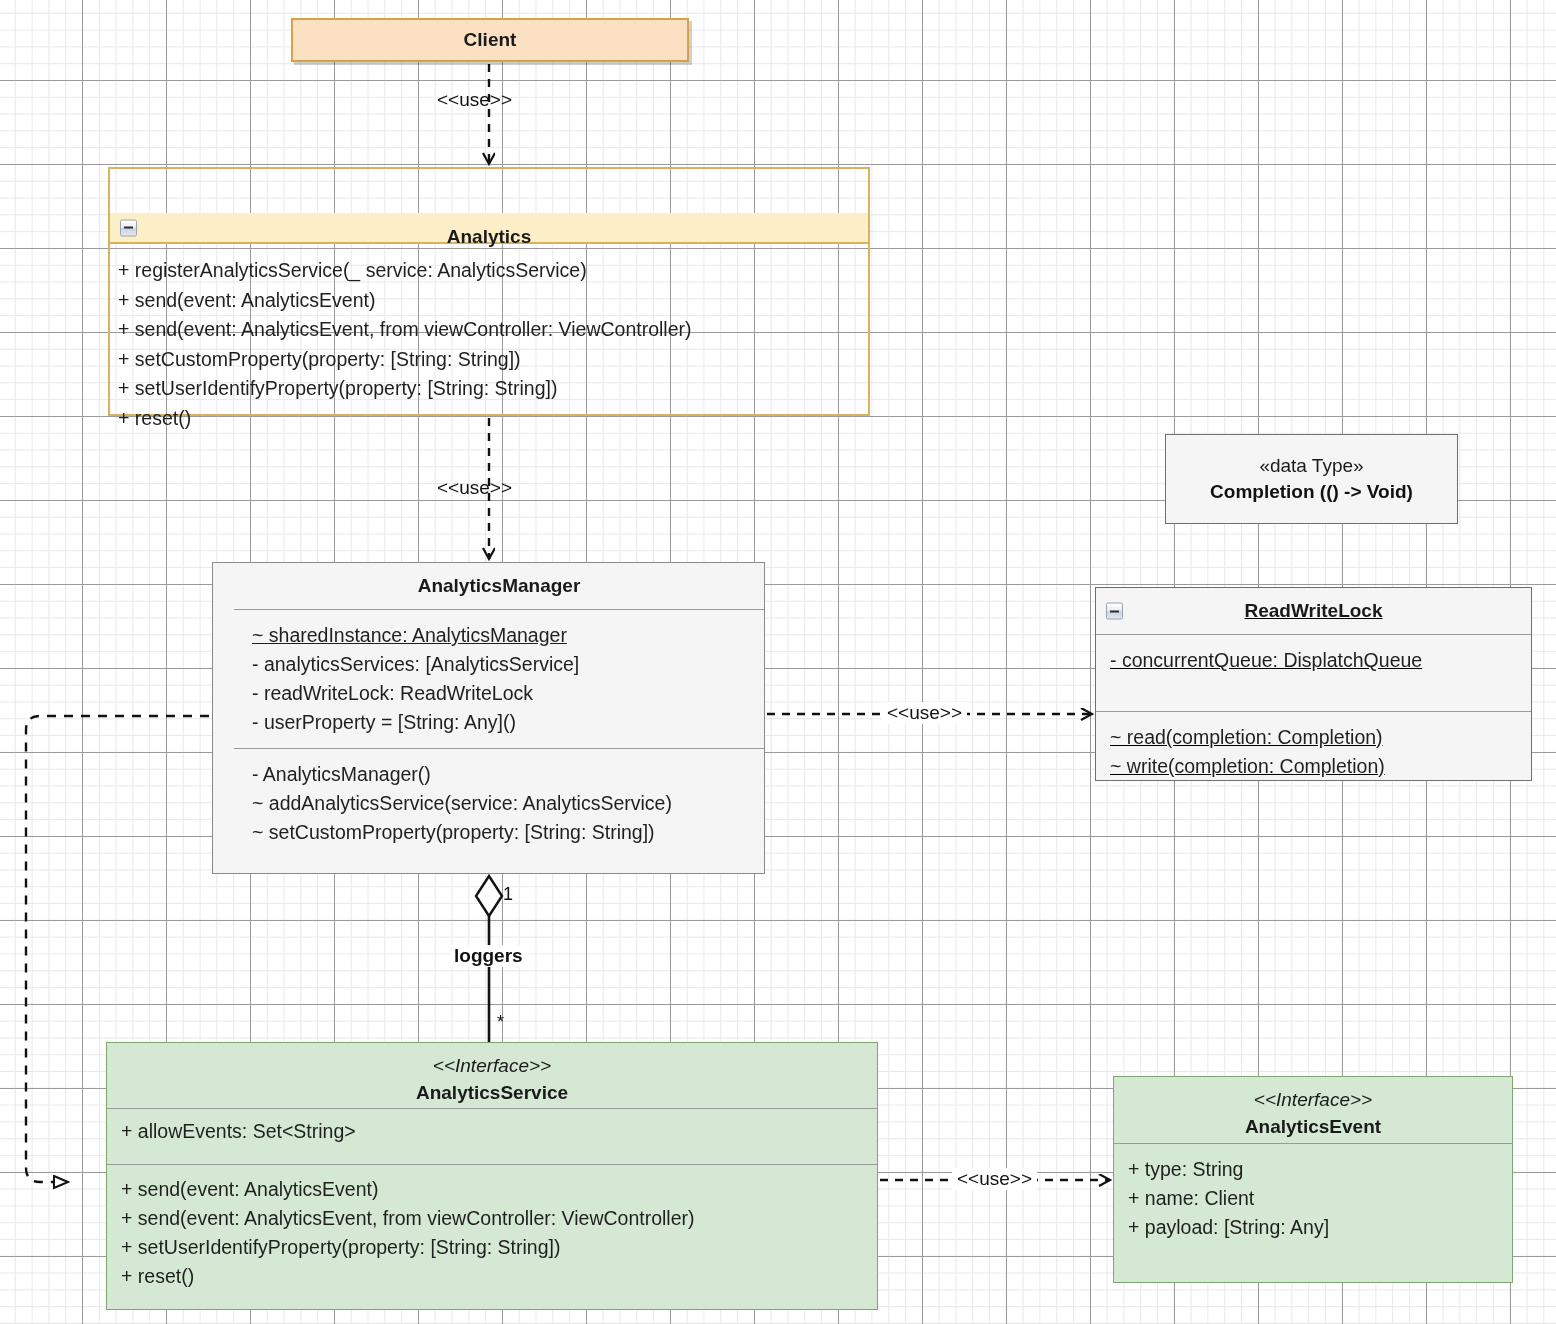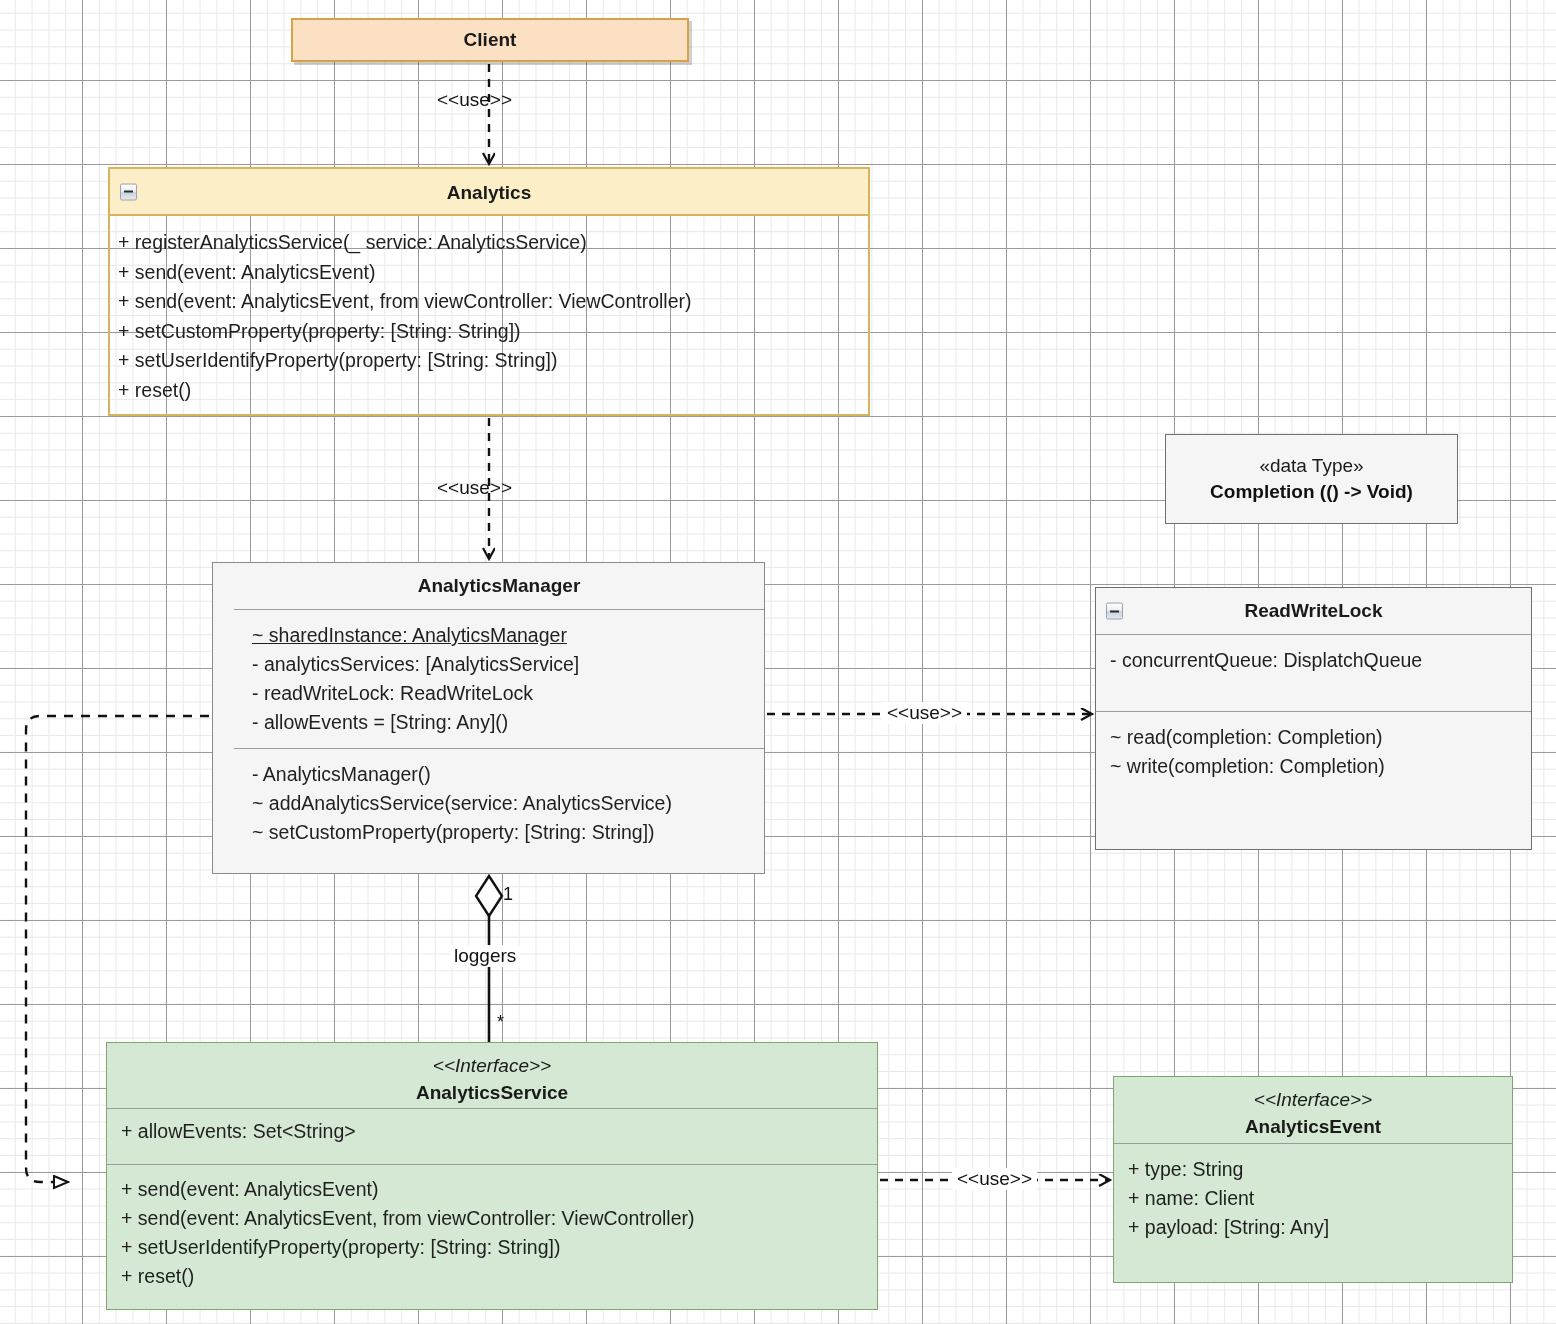--- a/index.html
+++ b/index.html
@@ -96,25 +96,26 @@
     line-height: 40px;
     font-size: 19px;
   }
 
   #analytics {
     left: 108px; top: 167px; width: 762px; height: 249px;
     border: 2px solid #d6b35c;
     background: transparent;
   }
   #analytics .hdr {
-    height: 47px;
+    height: 31px;
     line-height: 47px;
     font-size: 19px;
     background: #fcefc7;
     border-bottom: 2px solid #d6b35c;
+    margin-top: 44px;
   }
   #analytics .sec {
     border-top: none;
     background: transparent;
     padding: 12px 10px 10px 8px;
   }
   #analytics .sec .row { font-size: 19.5px; line-height: 29.5px; }
 
   #amgr {
     left: 212px; top: 562px; width: 553px; height: 312px;
@@ -123,22 +124,23 @@
   }
   #amgr .hdr {
     height: 46px;
     line-height: 46px;
     font-size: 19px;
   }
   #amgr .sec { padding: 11px 10px 11px 18px; }
   #amgr .sec .row { font-size: 19.5px; line-height: 29px; }
 
   #rwlock {
-    left: 1095px; top: 587px; width: 437px; height: 263px;
+    left: 1095px; top: 587px; width: 437px; height: 194px;
     border: 1.5px solid #6f6f6f;
+    text-decoration: underline;
   }
   #rwlock .hdr {
     height: 46px;
     line-height: 46px;
     font-size: 19px;
   }
   #rwlock .sec { padding: 11px 10px 11px 14px; }
   #rwlock .sec .row { font-size: 19.5px; line-height: 29px; }
   #rwlock .sec.attrs { height: 77px; }
 
@@ -257,21 +259,21 @@
 
     <g>
       <path d="M 209 716 L 40 716 Q 26 716 26 730 L 26 1168 Q 26 1182 40 1182 L 68 1182" fill="none" stroke="#111" stroke-width="2.4" stroke-dasharray="9,8" marker-end="url(#hollowTri)"></path>
     </g>
   </svg>
 
   <div class="edge-label" style="left:437px; top:89px;">&lt;&lt;use&gt;&gt;</div>
   <div class="edge-label" style="left:437px; top:477px;">&lt;&lt;use&gt;&gt;</div>
   <div class="edge-label" style="left:882px; top:702px; background:#ffffff; padding:0 5px;">&lt;&lt;use&gt;&gt;</div>
   <div class="edge-label" style="left:952px; top:1168px; background:#ffffff; padding:0 5px;">&lt;&lt;use&gt;&gt;</div>
-  <div class="edge-label" style="left:450px; top:945px; background:#ffffff; padding:0 4px;">loggers</div>
+  <div class="edge-label" style="left:450px; top:945px; background:#ffffff; padding:0 4px;font-weight:bold;">loggers</div>
   <div class="mult" style="left:503px; top:884px;">1</div>
   <div class="mult" style="left:497px; top:1012px;">*</div>
 
   <div class="node" id="client">
     <div class="hdr">Client</div>
   </div>
 
   <div class="node" id="analytics">
     <div class="hdr">
       <span class="collapse-btn"></span>
@@ -286,21 +288,21 @@
       <div class="row">+ reset()</div>
     </div>
   </div>
 
   <div class="node" id="amgr">
     <div class="hdr">AnalyticsManager</div>
     <div class="sec attrs">
       <div class="row"><span class="underline">~ sharedInstance: AnalyticsManager</span></div>
       <div class="row">- analyticsServices: [AnalyticsService]</div>
       <div class="row">- readWriteLock: ReadWriteLock</div>
-      <div class="row">- allowEvents = [String: Any]()</div>
+      <div class="row">- userProperty = [String: Any]()</div>
     </div>
     <div class="sec ops">
       <div class="row">- AnalyticsManager()</div>
       <div class="row">~ addAnalyticsService(service: AnalyticsService)</div>
       <div class="row">~ setCustomProperty(property: [String: String])</div>
     </div>
   </div>
 
   <div class="node" id="rwlock">
     <div class="hdr">

